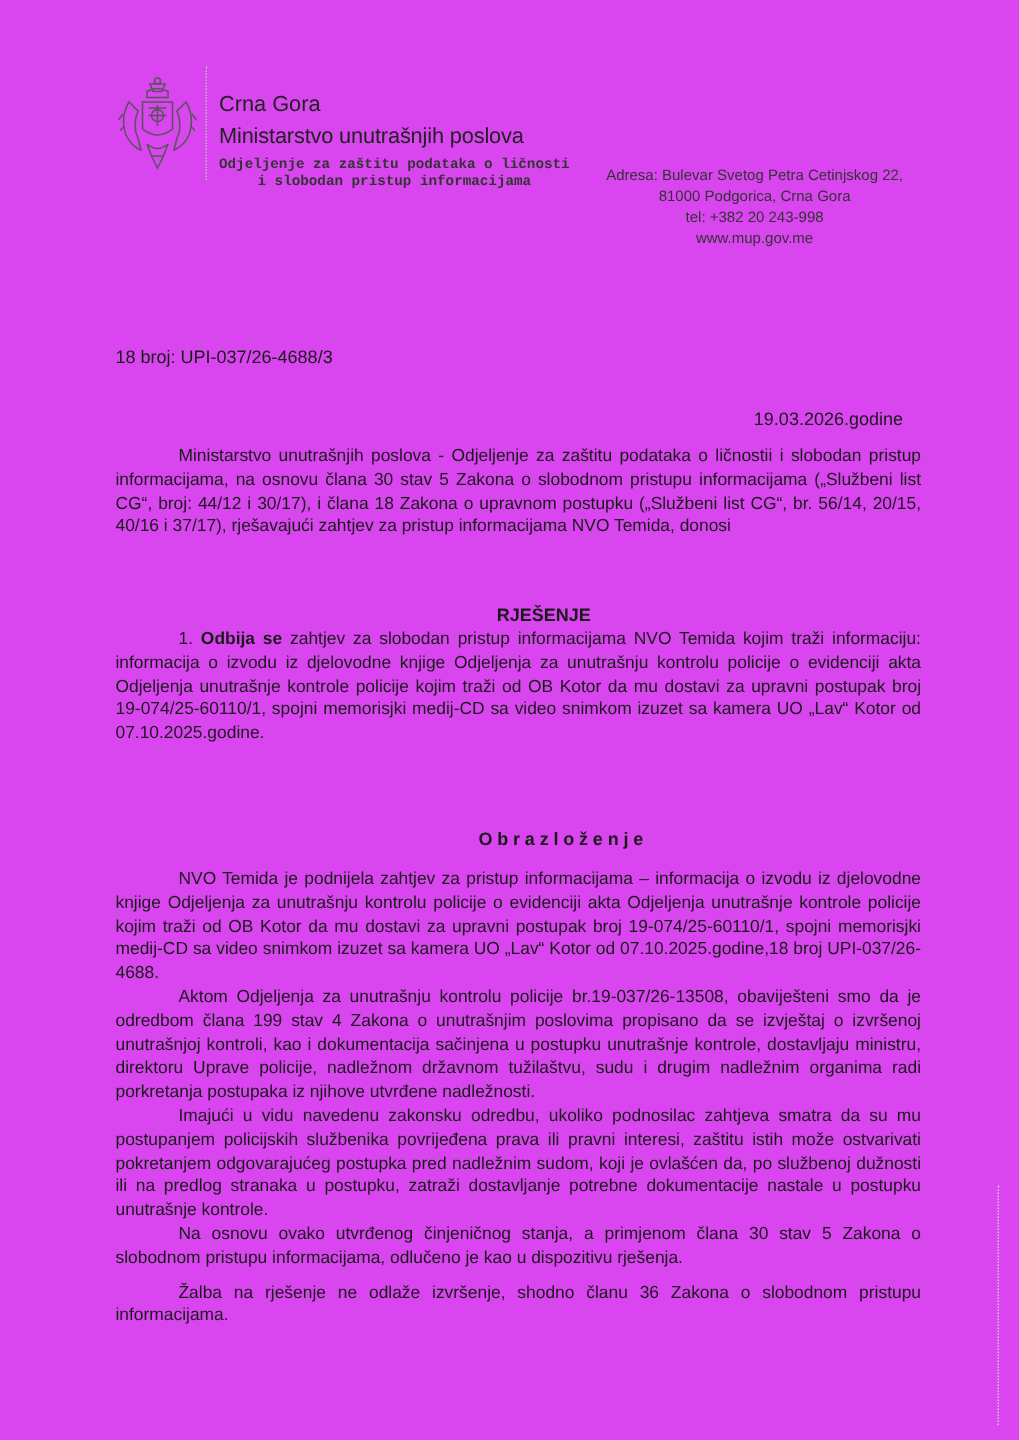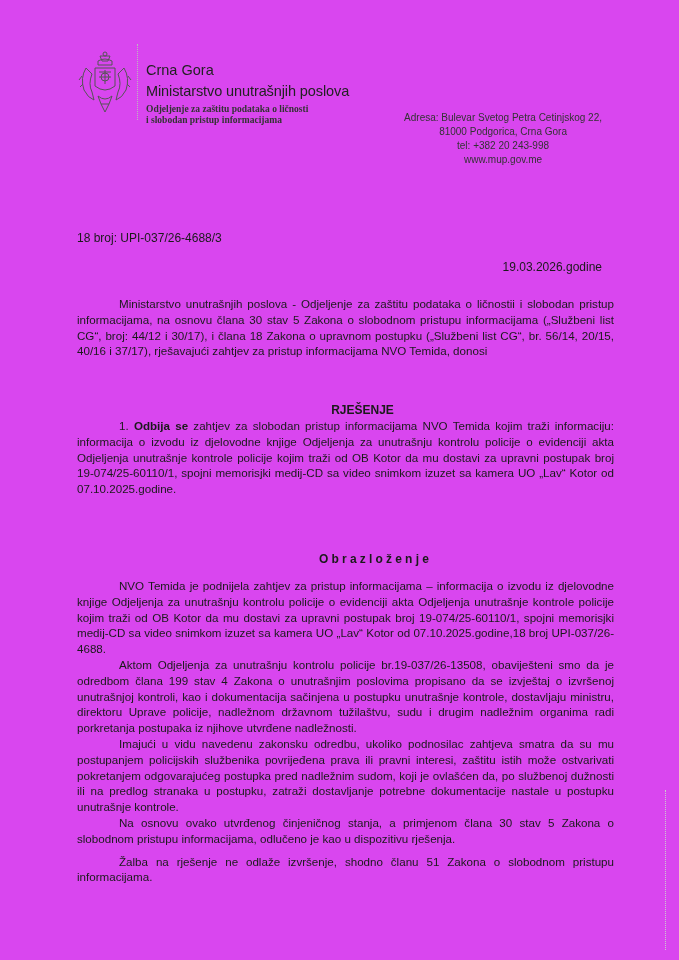--- a/index.html
+++ b/index.html
@@ -2,25 +2,25 @@
 <html><head>
 <meta charset="utf-8">
 <style>
   html, body { margin: 0; padding: 0; background: #ffffff; }
   body { width: 679px; height: 960px; position: relative; overflow: hidden; color: #1a1a1a; font-family: "Liberation Sans", sans-serif; }
   .page { position: absolute; left: 0; top: 0; width: 679px; height: 960px; background: #d946ef; }
   .crest { position: absolute; left: 78px; top: 50px; width: 54px; height: 66px; }
   .vline { position: absolute; left: 137px; top: 44px; width: 0; height: 76px; border-left: 1px dotted #bbb; }
   .hdr-country { position: absolute; left: 146px; top: 62px; font-size: 14.5px; color: #222; }
   .hdr-ministry { position: absolute; left: 146px; top: 83px; font-size: 14.5px; color: #222; letter-spacing: -0.1px; }
-  .hdr-dept { position: absolute; left: 146px; top: 104px; font-family: Liberation Serif, serif; font-weight: bold; font-size: 9.5px; line-height: 11px; color: #333; }
+  .hdr-dept { position: absolute; left: 146px; top: 104px; font-family: Liberation Mono, monospace; font-weight: bold; font-size: 9.5px; line-height: 11px; color: #333; text-align: center; }
   .addr { position: absolute; right: 77px; top: 111px; text-align: right; font-size: 10px; line-height: 14px; color: #333; }
   .addr div { white-space: nowrap; text-align: center; }
   .refno { position: absolute; left: 77px; top: 231px; font-size: 12px; }
-  .date { position: absolute; right: 77px; top: 260px; font-size: 12px; }
+  .date { position: absolute; right: 77px; top: 272px; font-size: 12px; }
   .body { position: absolute; left: 77px; width: 537px; font-size: 11.6px; line-height: 15.8px; text-align: justify; }
   .indent { text-indent: 42px; }
   .title { position: absolute; left: 0; width: 679px; text-align: center; font-weight: bold; font-size: 12px; }
   .spaced { letter-spacing: 3.2px; }
   .item2 { padding-left: 42px; }
   p { margin: 0; }
   .scanmark { position: absolute; left: 665px; top: 790px; width: 0; height: 160px; border-left: 1px dotted #ccc; }
 </style>
 </head>
 <body>
@@ -69,17 +69,17 @@
     <p class="indent"><span>1.</span> <b>Odbija se</b><span> zahtjev za slobodan pristup informacijama NVO Temida kojim traži informaciju: informacija o izvodu iz djelovodne knjige Odjeljenja za unutrašnju kontrolu policije o evidenciji akta Odjeljenja unutrašnje kontrole policije kojim traži od OB Kotor da mu dostavi za upravni postupak broj 19-074/25-60110/1, spojni memorisjki medij-CD sa video snimkom izuzet sa kamera UO „Lav“ Kotor od 07.10.2025.godine.</span></p>
   </div>
 
   <div class="title spaced" style="top:552px;padding-left:36px;">Obrazloženje</div>
 
   <div class="body" style="top:578px;">
     <p class="indent">NVO Temida je podnijela zahtjev za pristup informacijama – informacija o izvodu iz djelovodne knjige Odjeljenja za unutrašnju kontrolu policije o evidenciji akta Odjeljenja unutrašnje kontrole policije kojim traži od OB Kotor da mu dostavi za upravni postupak broj 19-074/25-60110/1, spojni memorisjki medij-CD sa video snimkom izuzet sa kamera UO „Lav“ Kotor od 07.10.2025.godine,18 broj UPI-037/26-4688.</p>
     <p class="indent">Aktom Odjeljenja za unutrašnju kontrolu policije br.19-037/26-13508, obaviješteni smo da je odredbom člana 199 stav 4 Zakona o unutrašnjim poslovima propisano da se izvještaj o izvršenoj unutrašnjoj kontroli, kao i dokumentacija  sačinjena u postupku unutrašnje kontrole, dostavljaju ministru, direktoru Uprave policije, nadležnom državnom tužilaštvu, sudu i drugim nadležnim organima radi porkretanja postupaka iz njihove utvrđene nadležnosti.</p>
     <p class="indent">Imajući u vidu navedenu zakonsku odredbu, ukoliko podnosilac zahtjeva smatra da su mu postupanjem policijskih službenika povrijeđena prava ili pravni interesi, zaštitu istih može ostvarivati pokretanjem odgovarajućeg postupka pred nadležnim sudom, koji je ovlašćen da, po službenoj dužnosti ili na predlog stranaka u postupku, zatraži dostavljanje potrebne dokumentacije nastale u postupku unutrašnje kontrole.</p>
     <p class="indent">Na osnovu ovako utvrđenog činjeničnog stanja, a primjenom člana 30 stav 5 Zakona o slobodnom pristupu informacijama, odlučeno je kao u dispozitivu rješenja.</p>
-    <p class="indent" style="margin-top:7px;">Žalba na rješenje ne odlaže izvršenje, shodno članu 51 Zakona o slobodnom pristupu informacijama.</p>
+    <p class="indent" style="margin-top:7px;">Žalba na rješenje ne odlaže izvršenje, shodno članu 36 Zakona o slobodnom pristupu informacijama.</p>
   </div>
 
   <div class="scanmark"></div>
 </div>
 
 </body></html>

